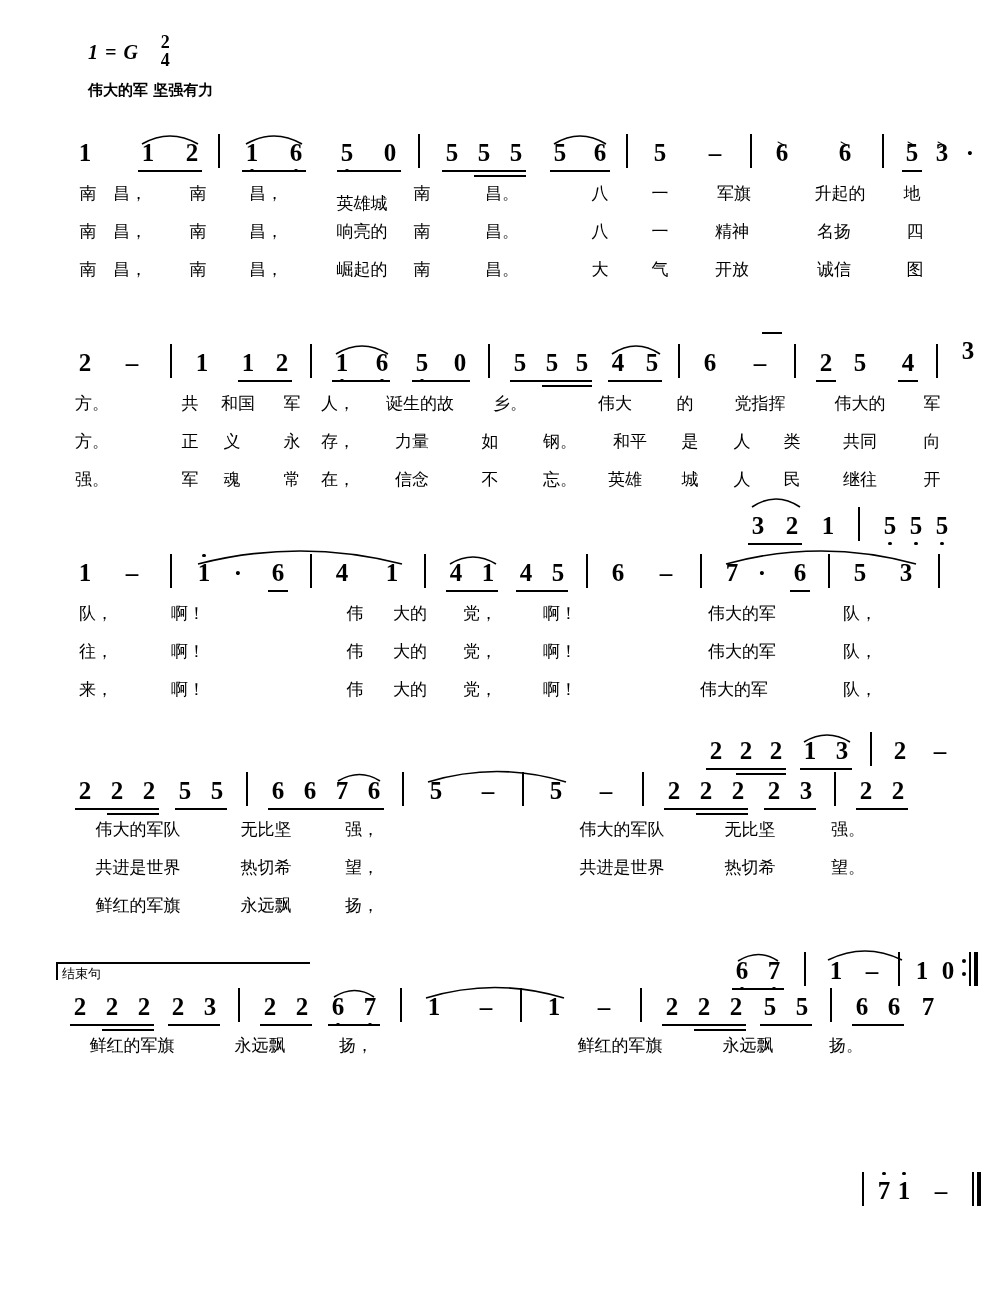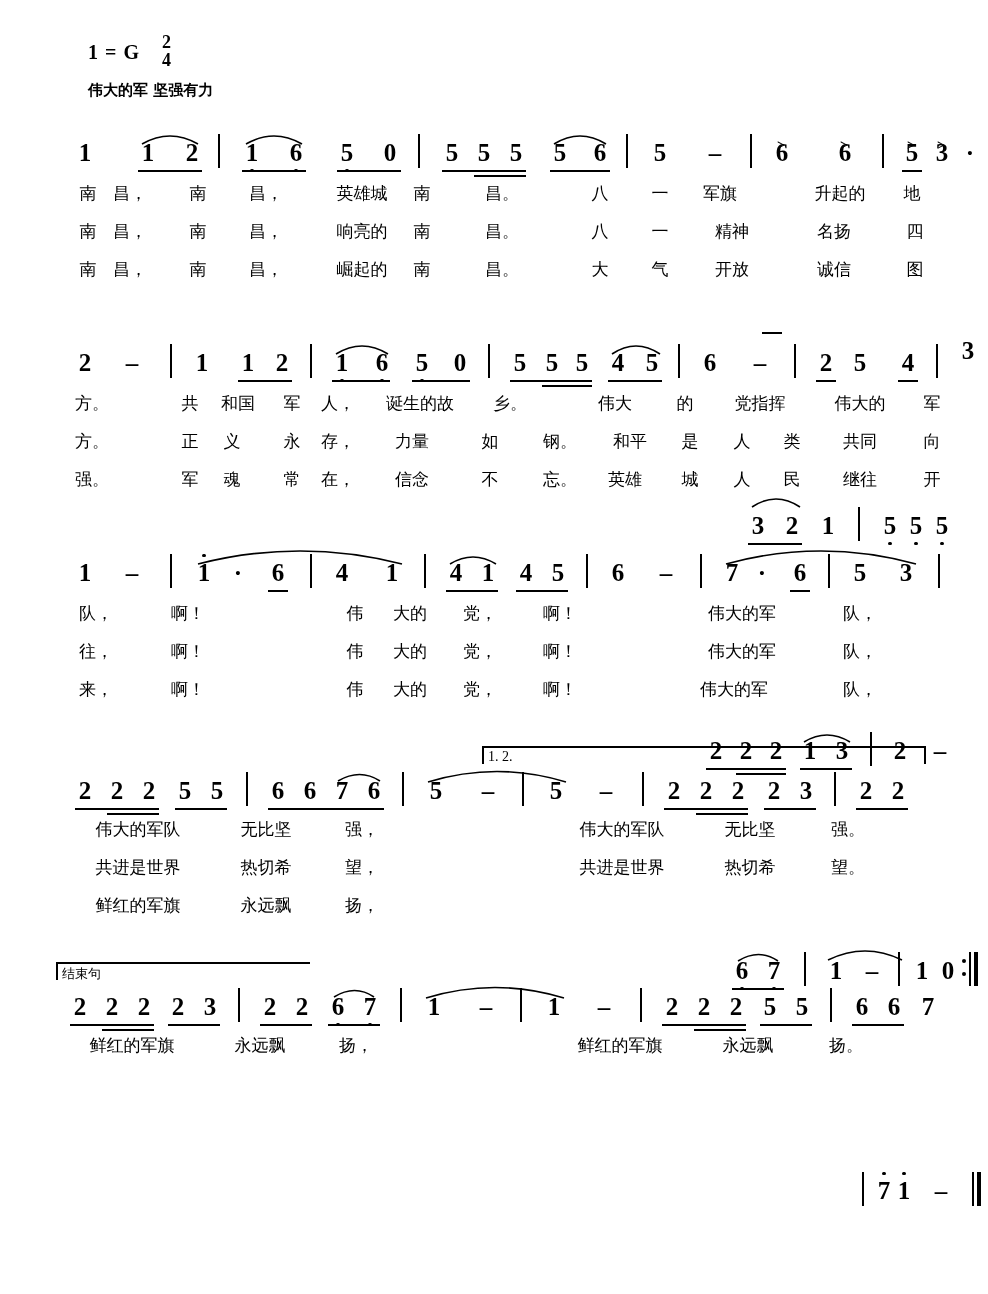--- a/index.html
+++ b/index.html
@@ -48,21 +48,21 @@
   .keysig {
     position: absolute;
     left: 88px;
     top: 8px;
     font-family: "Liberation Serif", serif;
     font-weight: bold;
     font-size: 20px;
     display: flex;
     align-items: center;
   }
-  .keysig .keytext { letter-spacing: 1px; }
+  .keysig .keytext { letter-spacing: 1px; font-style: italic; }
   .timesig {
     display: inline-block;
     margin-left: 22px;
     text-align: center;
     line-height: 1.02;
     font-weight: bold;
     font-size: 18px;
     position: relative;
     top: -1px;
   }
@@ -324,26 +324,26 @@
 
   <div class="notes-row" style="height:0;">
   </div>
 
   <div class="lyrics" style="margin-top:2px;">
     <div class="lyric-line">
       <span class="lyric" style="left:18px;">南</span>
       <span class="lyric" style="left:60px;">昌，</span>
       <span class="lyric" style="left:128px;">南</span>
       <span class="lyric" style="left:196px;">昌，</span>
-      <span class="lyric" style="left:292px;">英雄城</span>
+      <span class="lyric" style="left:292px;margin-top:10px;">英雄城</span>
       <span class="lyric" style="left:352px;">南</span>
       <span class="lyric" style="left:432px;">昌。</span>
       <span class="lyric" style="left:530px;">八</span>
       <span class="lyric" style="left:590px;">一</span>
-      <span class="lyric" style="left:650px;">军旗</span>
+      <span class="lyric" style="left:664px;">军旗</span>
       <span class="lyric" style="left:770px;">升起的</span>
       <span class="lyric" style="left:842px;">地</span>
     </div>
     <div class="lyric-line">
       <span class="lyric" style="left:18px;">南</span>
       <span class="lyric" style="left:60px;">昌，</span>
       <span class="lyric" style="left:128px;">南</span>
       <span class="lyric" style="left:196px;">昌，</span>
       <span class="lyric" style="left:292px;">响亮的</span>
       <span class="lyric" style="left:352px;">南</span>
@@ -550,23 +550,20 @@
       <span class="lyric" style="left:340px;">大的</span>
       <span class="lyric" style="left:410px;">党，</span>
       <span class="lyric" style="left:490px;">啊！</span>
       <span class="lyric" style="left:664px;">伟大的军</span>
       <span class="lyric" style="left:790px;">队，</span>
     </div>
   </div>
 
   <div class="system" style="margin-top:30px;">
     <div class="notes-row" style="height:72px;">
-      <div class="volta right-end" style="left:412px; top:0px; width:440px;">
-        <span class="vlabel">1. 2.</span>
-      </div>
       <span class="note" style="left:15px; top:32px;">2</span>
       <span class="note" style="left:47px; top:32px;">2</span>
       <span class="note" style="left:79px; top:32px;">2</span>
       <span class="beam" style="left:5px;top:62px;width:84px;"></span>
       <span class="beam" style="left:37px;top:67px;width:52px;"></span>
       <span class="note" style="left:115px; top:32px;">5</span>
       <span class="note" style="left:147px; top:32px;">5</span>
       <span class="beam" style="left:105px;top:62px;width:52px;"></span>
       <span class="barline" style="left:176px; top:26px;"></span>
       <span class="note" style="left:208px; top:32px;">6</span>

